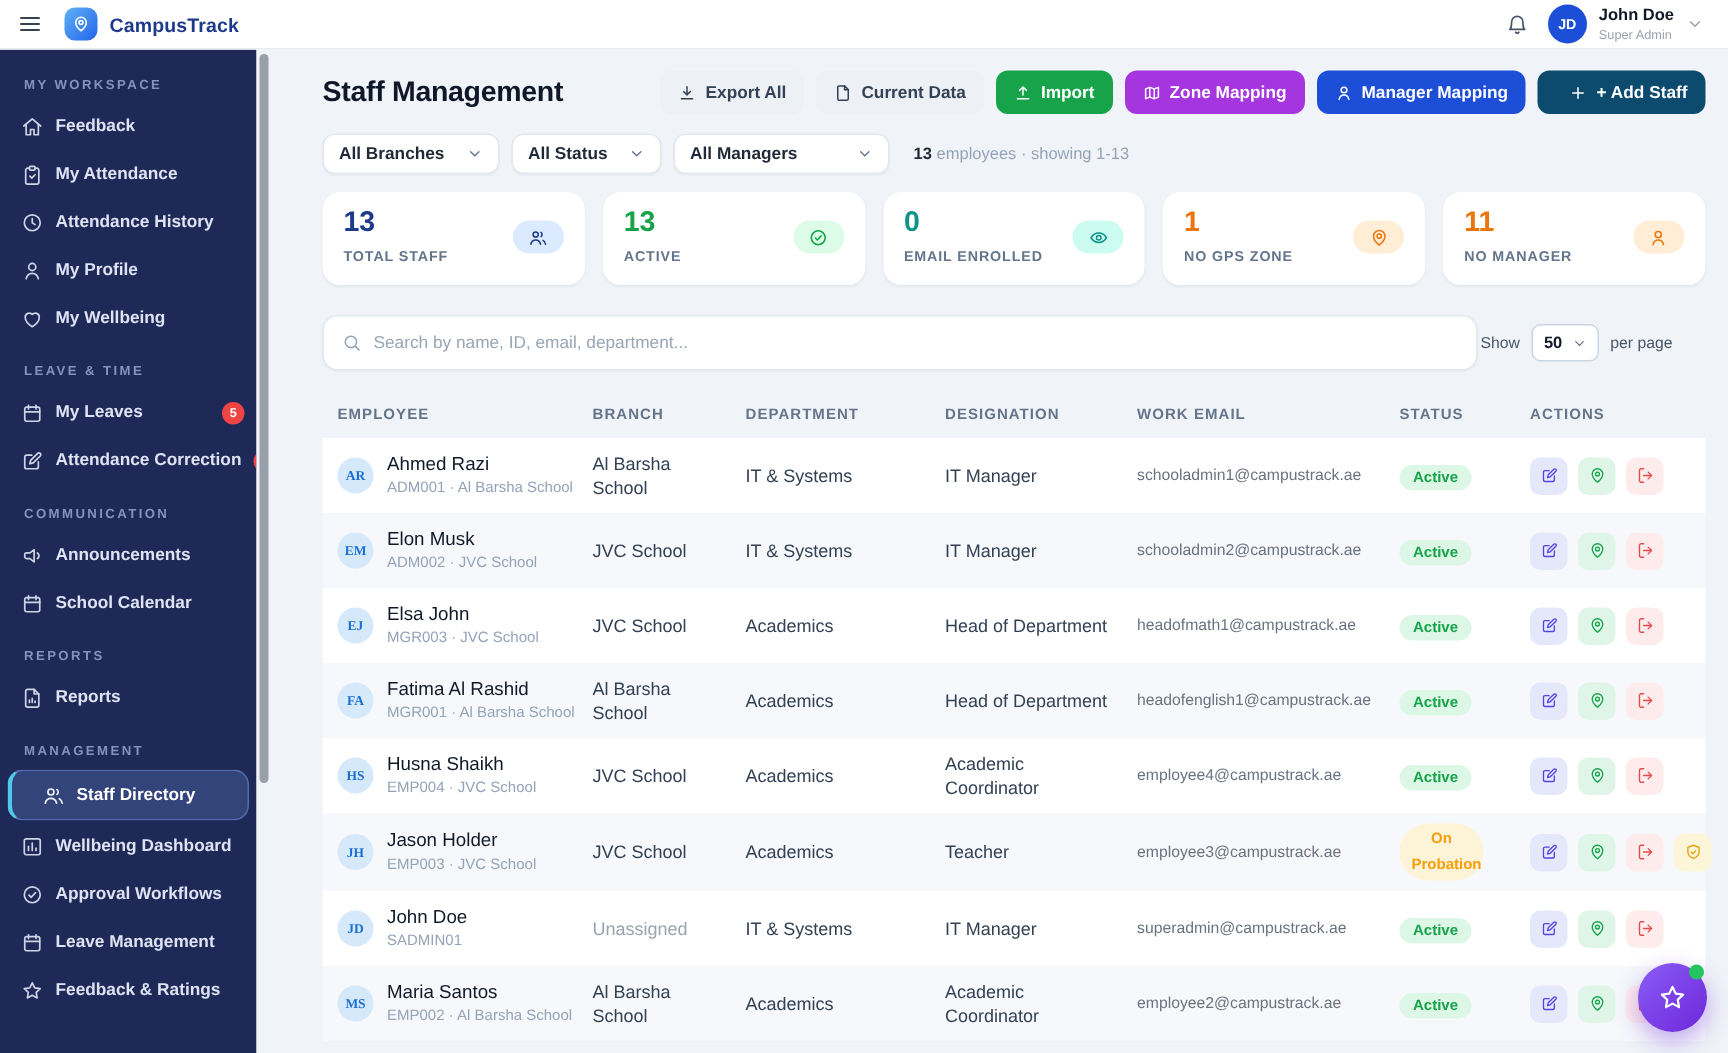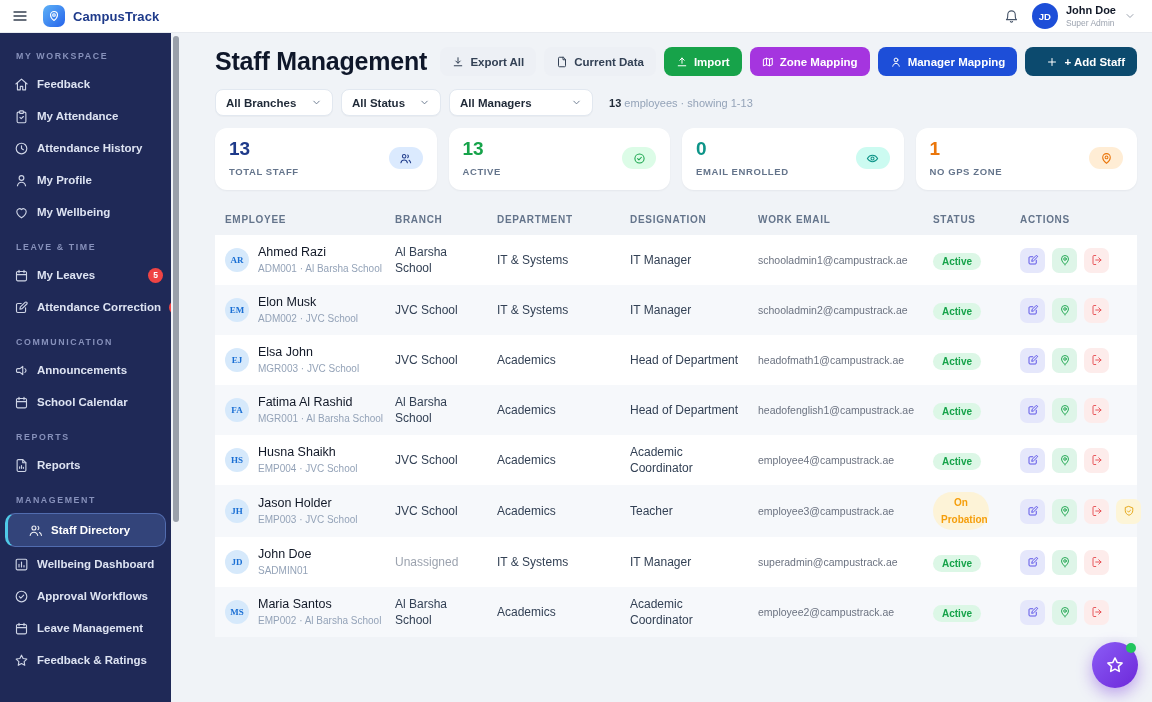--- a/index.html
+++ b/index.html
@@ -30,21 +30,21 @@
   .side-item { height:32px; display:flex; align-items:center; gap:8px; padding:0 8px 0 14px; color:#dde3f2; font-size:11.5px; font-weight:600; cursor:pointer; white-space:nowrap; }
   .side-item svg { width:15px; height:15px; stroke-width:1.8; flex:none; opacity:.92; }
   .side-item.active { background:rgba(110,145,225,.26); border:1px solid rgba(130,170,255,.4); border-left:3px solid #4fc9e8; border-radius:10px; margin:1px 5px; padding-left:20px; color:#fff; height:34px; }
   .side-badge { margin-left:auto; min-width:15px; height:15px; border-radius:50%; background:#ef4444; color:#fff; font-size:8.5px; font-weight:700; display:flex; align-items:center; justify-content:center; padding:0 2px; }
   .side-scroll { position:absolute; top:33px; left:171px; width:10px; bottom:0; background:#f0f3f7; }
   .side-thumb { position:absolute; top:3px; left:2px; width:6px; height:486px; background:#9aa0aa; border-radius:3px; }
 
   
   .main { position:absolute; top:33px; left:181px; right:0; bottom:0; padding:14px 15px 0 34px; }
   .page-head { display:flex; align-items:center; }
-  .page-title { font-size:25px; font-weight:800; color:#0f172a; letter-spacing:-.2px; }
+  .page-title { font-size:19px; font-weight:800; color:#0f172a; letter-spacing:-.2px; }
   .head-actions { margin-left:auto; display:flex; gap:8px; }
   .btn { height:29px; border:none; border-radius:8px; padding:0 12px; display:flex; align-items:center; gap:6px; font-size:11.5px; font-weight:700; font-family:inherit; cursor:pointer; white-space:nowrap; }
   .btn svg { width:12px; height:12px; }
   .btn-light { background:#edf0f5; color:#334155; }
   .btn-green { background:#17a34a; color:#fff; }
   .btn-purple { background:#a535df; color:#fff; }
   .btn-indigo { background:#1d4ed8; color:#fff; }
   .btn-navy { background:#0c4a6e; color:#fff;padding-left:21px; }
 
   .filter-bar { display:flex; align-items:center; gap:8px; margin-top:13px; }
@@ -382,22 +382,57 @@
           <div class="stat-value" style="color: rgb(234, 118, 12);">1</div>
           <div class="stat-label">NO GPS ZONE</div>
         </div>
         <div class="stat-pill" style="background: rgb(255, 237, 213); color: rgb(234, 118, 12);">
           <svg viewBox="0 0 24 24">
             <path d="M12 21s-7-5.4-7-11a7 7 0 0 1 14 0c0 5.6-7 11-7 11z"></path>
             <circle cx="12" cy="10" r="2.6"></circle>
           </svg>
         </div>
       </div>
-    </div>
-
+      <div class="stat-card">
+        <div>
+          <div class="stat-value" style="color: rgb(234, 118, 12);">11</div>
+          <div class="stat-label">NO MANAGER</div>
+        </div>
+        <div class="stat-pill" style="background: rgb(255, 237, 213); color: rgb(234, 118, 12);">
+          <svg viewBox="0 0 24 24">
+            <circle cx="12" cy="8" r="3.8"></circle>
+            <path d="M5.5 20.5c.8-3.6 3.4-5.7 6.5-5.7s5.7 2.1 6.5 5.7"></path>
+          </svg>
+        </div>
+      </div>
+    </div>
+
+  <div class="search-row">
+    <div class="search-box">
+      <span>
+          <svg viewBox="0 0 24 24">
+            <circle cx="11" cy="11" r="7"></circle>
+            <path d="M21 21l-4.5-4.5"></path>
+          </svg>
+        </span>
+      <input type="text" placeholder="Search by name, ID, email, department..." style="">
+    </div>
+    <div class="show-group">
+      <span>Show</span>
+      <div class="page-select">
+        <span>50</span>
+        <span>
+            <svg viewBox="0 0 24 24">
+              <path d="M6 9l6 6 6-6"></path>
+            </svg>
+          </span>
+      </div>
+      <span>per page</span>
+    </div>
+  </div>
 
   <div class="table">
     <div class="thead">
         <div class="th">EMPLOYEE</div>
         <div class="th">BRANCH</div>
         <div class="th">DEPARTMENT</div>
         <div class="th">DESIGNATION</div>
         <div class="th">WORK EMAIL</div>
         <div class="th">STATUS</div>
         <div class="th">ACTIONS</div>

